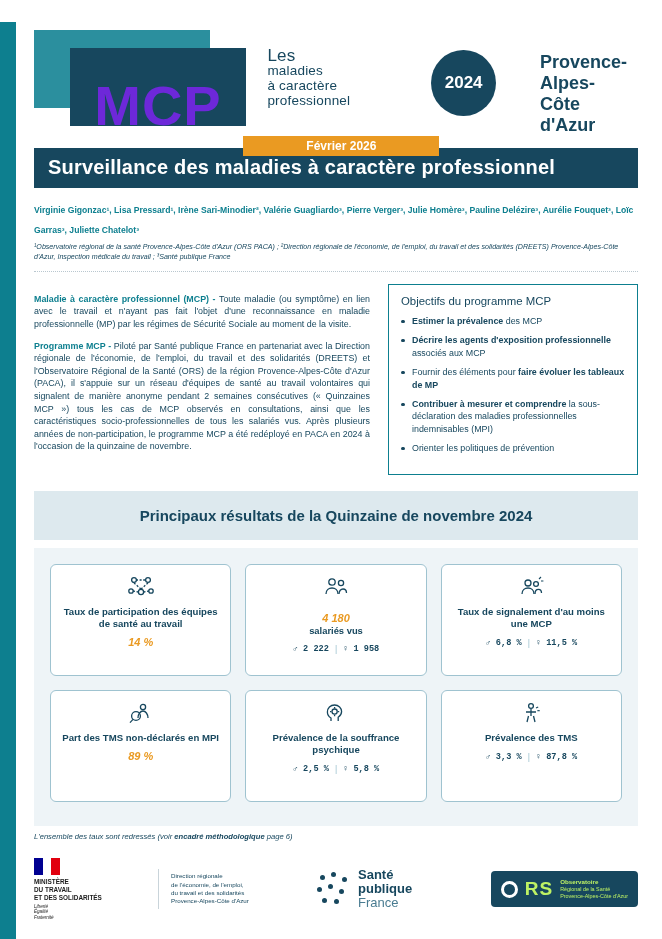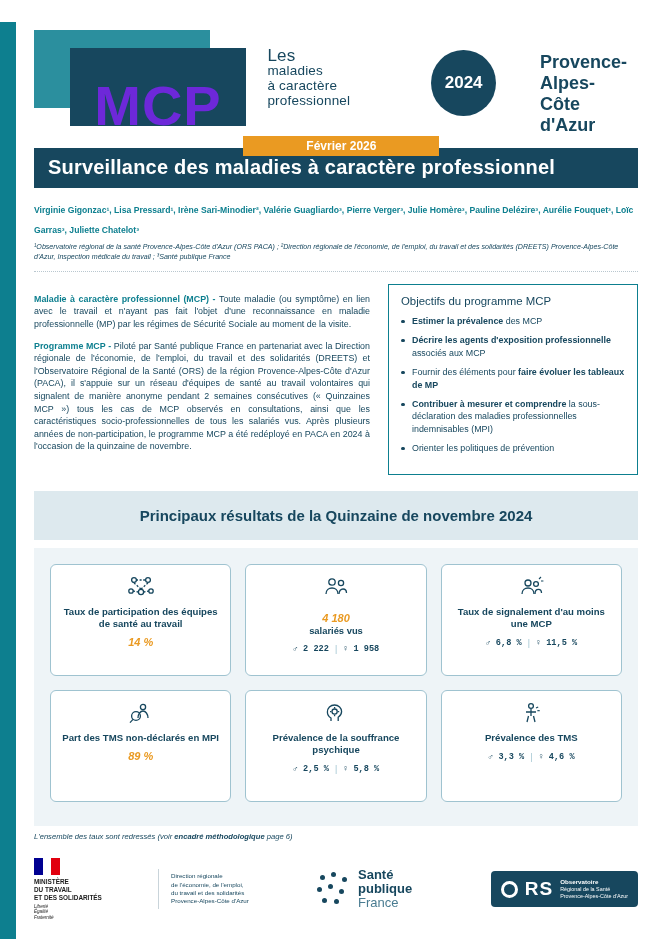--- a/index.html
+++ b/index.html
@@ -279,21 +279,21 @@
   .f-spf .dots { width: 34px; height: 34px; position: relative; margin-right: 7px; }
   .f-spf .dots i { position: absolute; width: 5px; height: 5px; border-radius: 50%; background: #17475e; }
   .f-spf .txt { color: #17475e; font-size: 13px; font-weight: bold; line-height: 14px; }
   .f-spf .txt .thin { font-weight: normal; color: #4a7c91; }
   .f-ors {
     margin-left: auto;
     display: flex; align-items: center;
   }
   .ors-badge {
     background: #17475e;
-    color: #ffffff;
+    color: #bef264;
     border-radius: 4px;
     padding: 7px 10px;
     display: flex;
     align-items: center;
     gap: 7px;
   }
   .ors-badge .o {
     width: 17px; height: 17px; border-radius: 50%;
     border: 3px solid #ffffff;
   }
@@ -451,21 +451,21 @@
           <svg width="28" height="24" viewBox="0 0 28 24" fill="none" stroke="#17475e" stroke-width="1.3">
             <circle cx="14" cy="5" r="2.4"></circle>
             <path d="M14 8 v7 M9 11 h10 M11.5 15 l-1.5 6 M16.5 15 l1.5 6"></path>
             <path d="M19 7 l2.2-1 M20.4 9.6 l2.4 .2" stroke-width="1.1"></path>
           </svg>
         </div>
         <div class="lbl">Prévalence des TMS</div>
         <div class="split">
           <span class="gender">♂&nbsp;<span>3,3 %</span></span>
           <span class="sep">|</span>
-          <span class="gender">♀&nbsp;<span>4,6 %</span></span>
+          <span class="gender">♀&nbsp;<span>87,8 %</span></span>
         </div>
       </div>
     </div>
   </div>
 
   <div class="note">
     <span>L'ensemble des taux sont redressés (voir </span><b>encadré méthodologique</b><span> page 6)</span>
   </div>
 
   <div class="footer">

